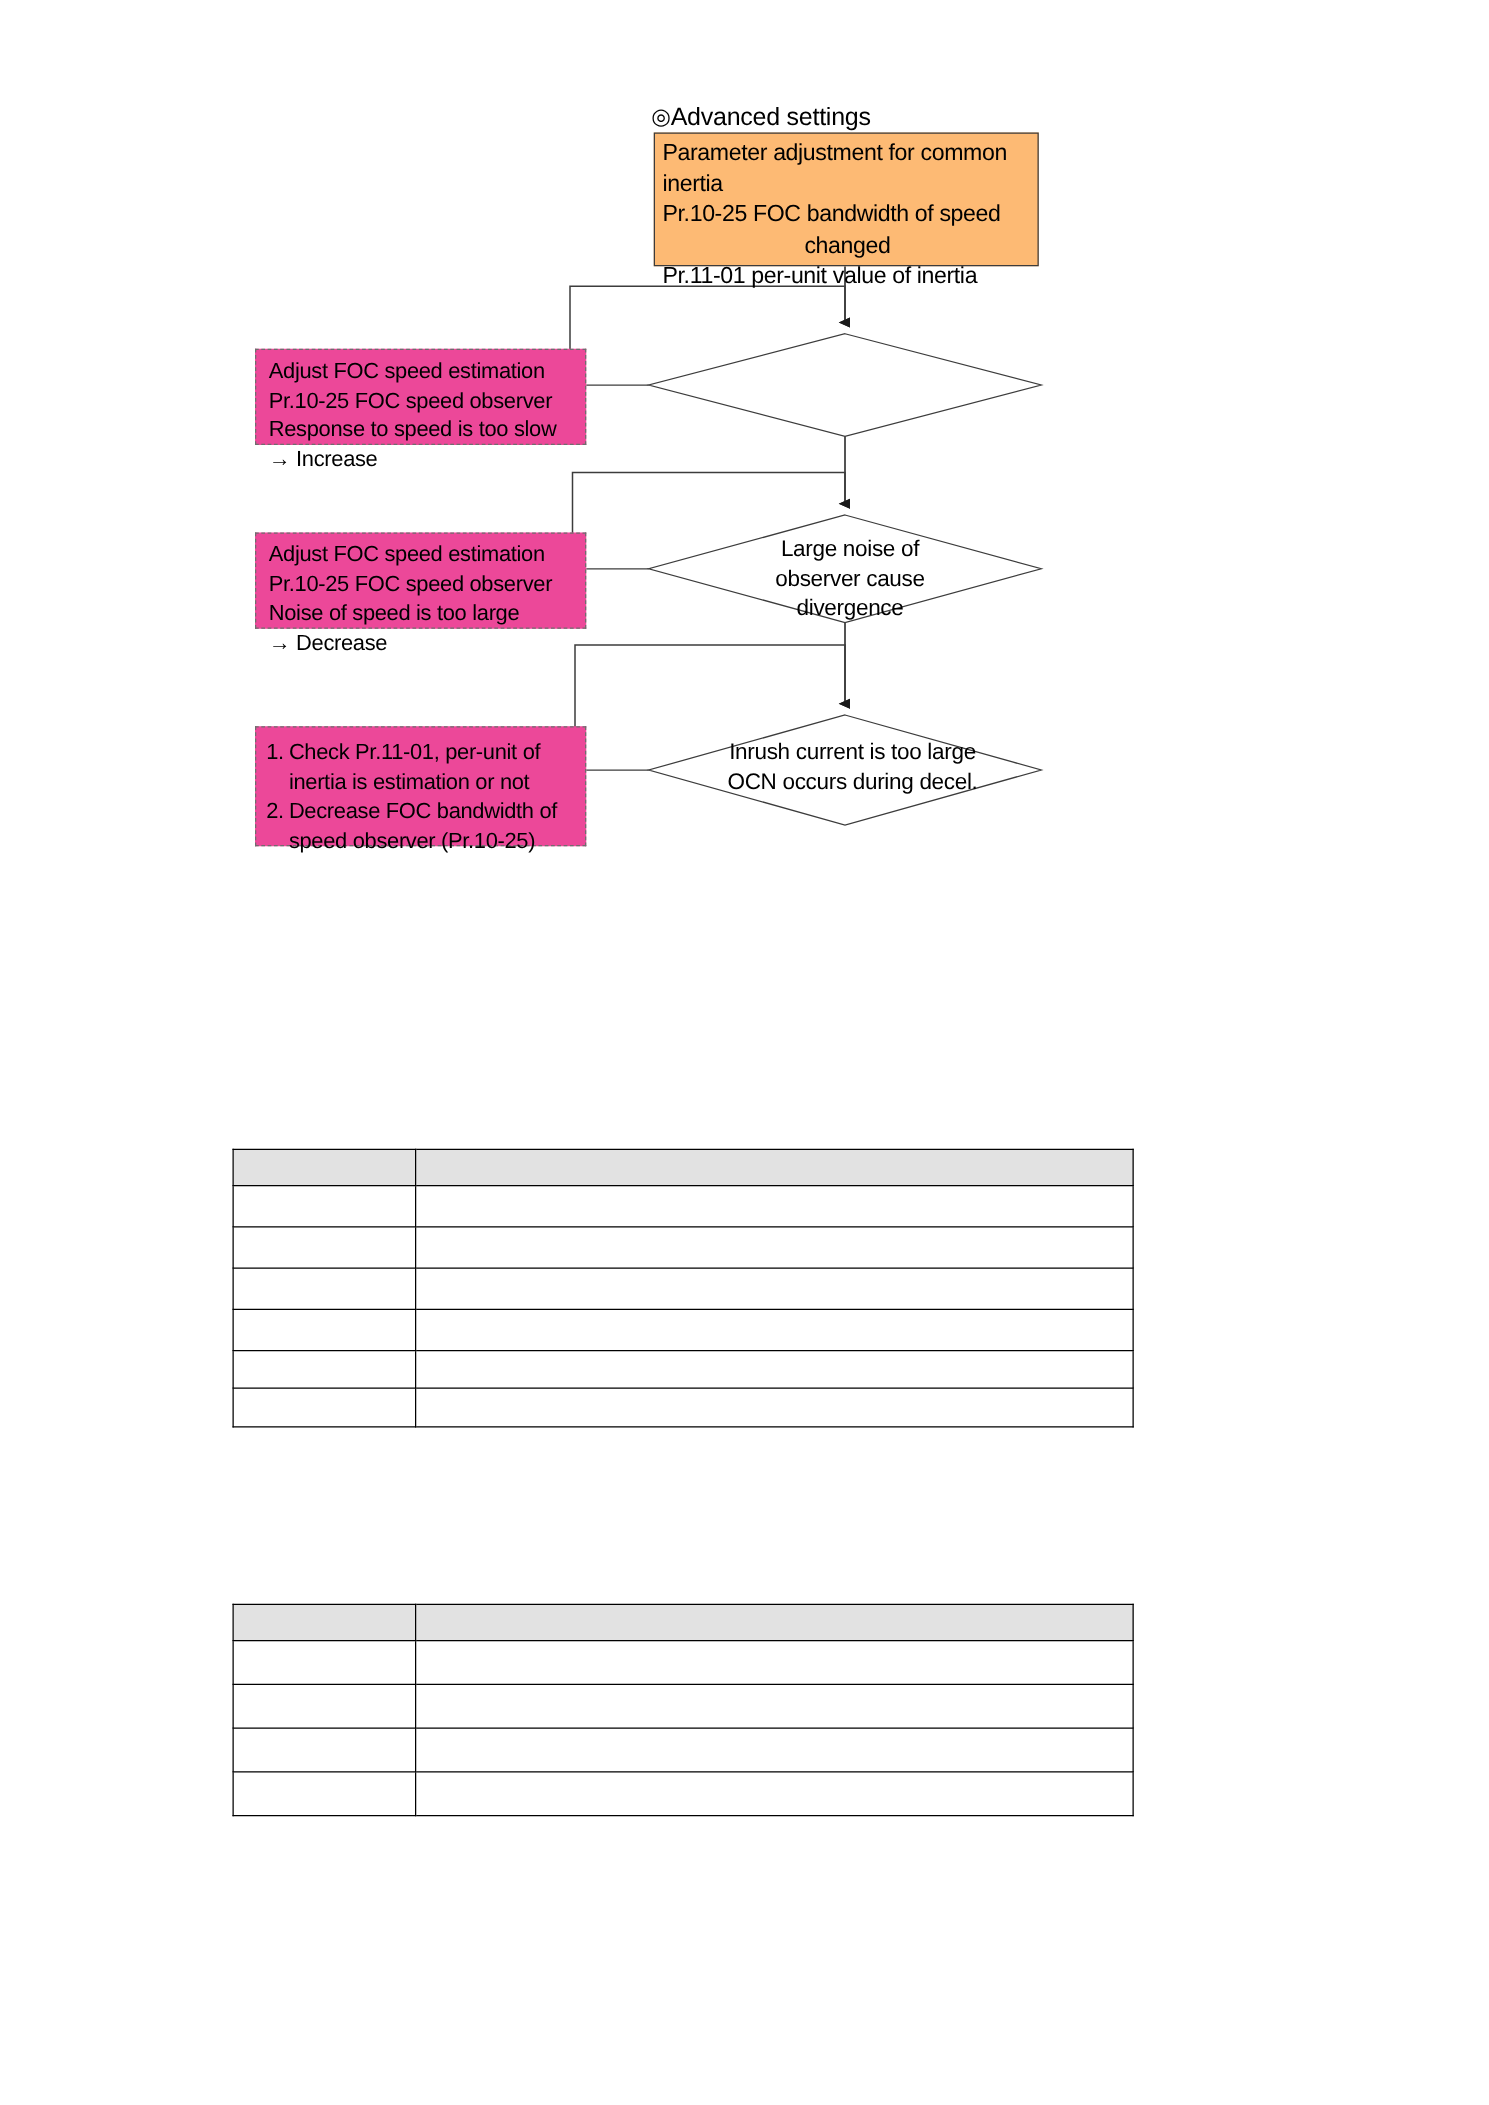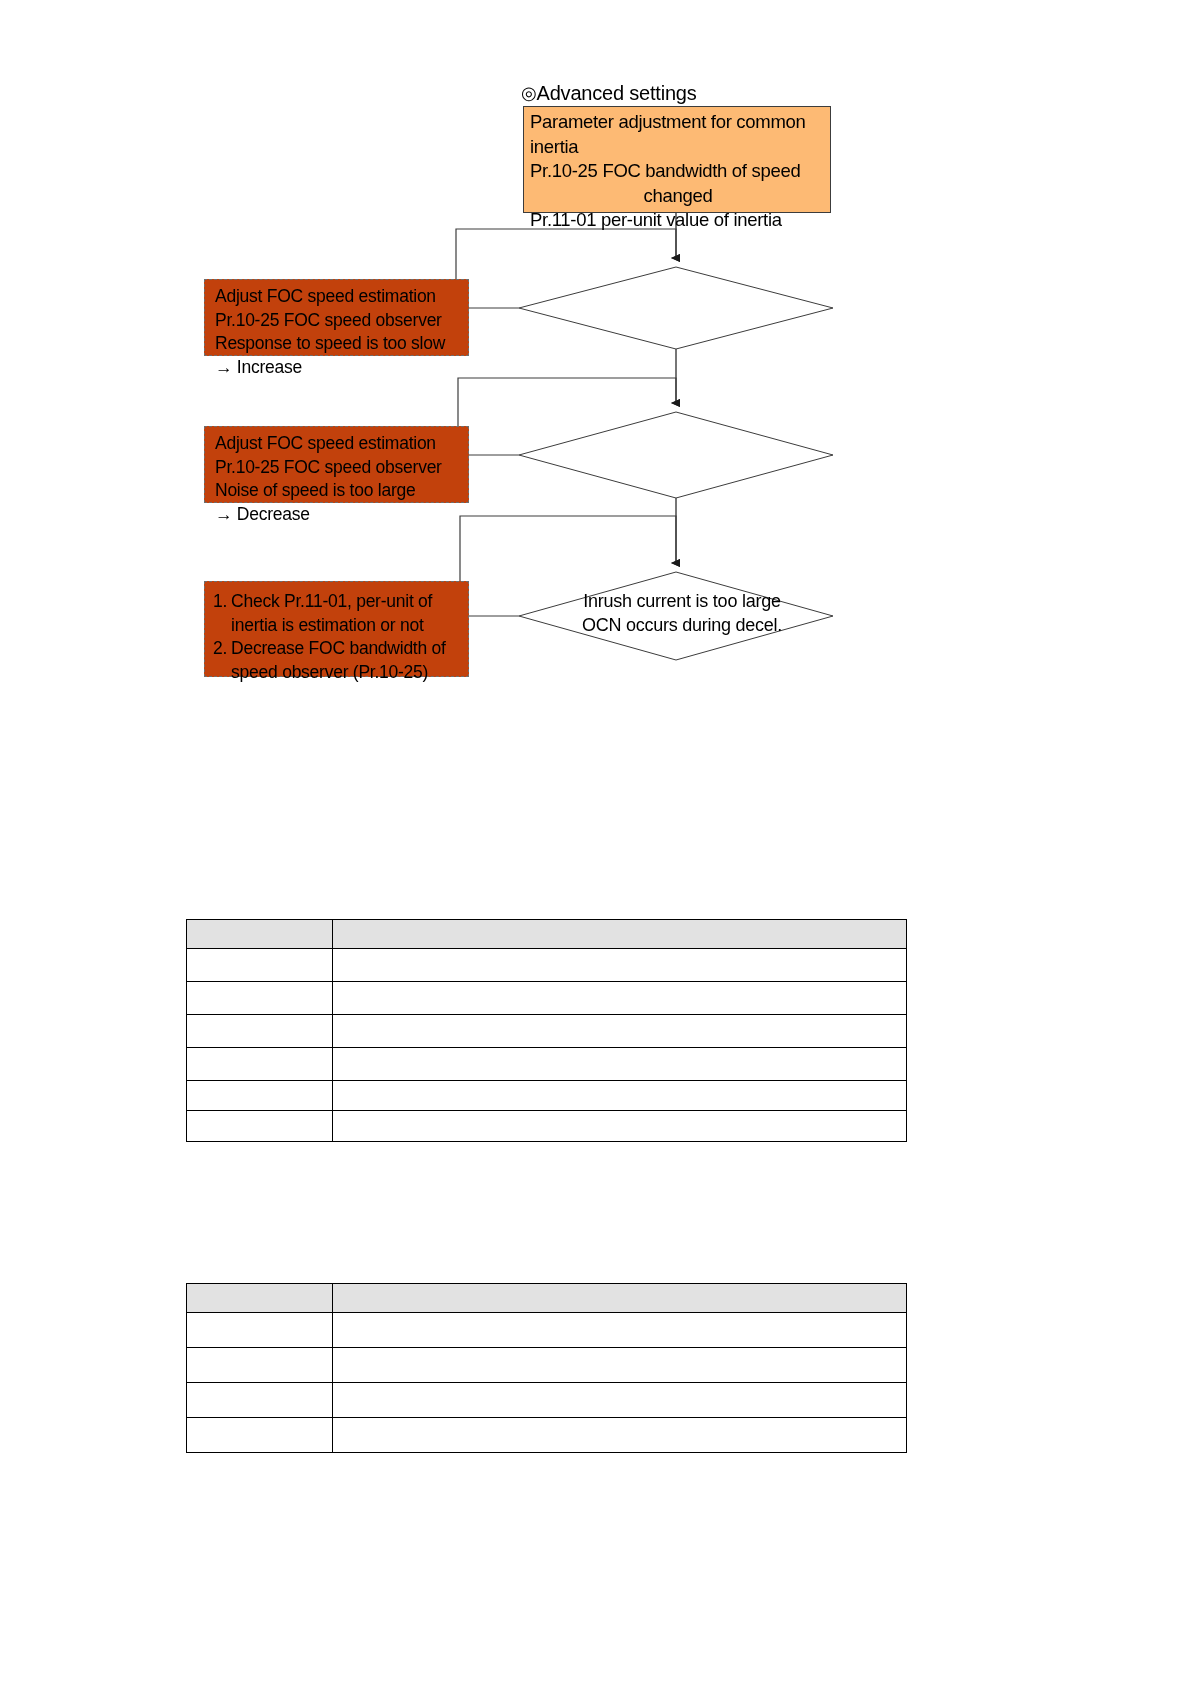--- a/index.html
+++ b/index.html
@@ -65,21 +65,21 @@
     font-size: 18.5px;
     line-height: 24.5px;
     letter-spacing: -0.3px;
   }
   .header-box .ln-center { text-align: center; }
 
   .dashed-box {
     position: absolute;
     border: 1px dashed #6e6e6e;
     box-sizing: border-box;
-    background: #c2410c;
+    background: #ec4899;
     font-size: 17.5px;
     line-height: 23.5px;
     letter-spacing: -0.25px;
     padding: 5px 6px 4px 10px;
   }
   #box-speed   { left: 204px; top: 279px; width: 265px; height: 77px; }
   #box-noise   { left: 204px; top: 426px; width: 265px; height: 77px; }
   #box-inrush  { left: 204px; top: 581px; width: 265px; height: 96px;
                  padding: 8px 6px 4px 8px; }
 
@@ -169,20 +169,23 @@
     </div>
 
     <div class="header-box">
       <div>Parameter adjustment for common</div>
       <div>inertia</div>
       <div>Pr.10-25 FOC bandwidth of speed</div>
       <div class="ln-center">changed</div>
       <div>Pr.11-01 per-unit value of inertia</div>
     </div>
 
+    <div class="diamond-label" id="lbl-d2">Large noise of
+observer cause
+divergence</div>
     <div class="diamond-label" id="lbl-d3">Inrush current is too large
 OCN occurs during decel.</div>
 
     <div class="dashed-box" id="box-speed">
       <div>Adjust FOC speed estimation</div>
       <div>Pr.10-25 FOC speed observer</div>
       <div>Response to speed is too slow</div>
       <div>→ Increase</div>
     </div>
 

